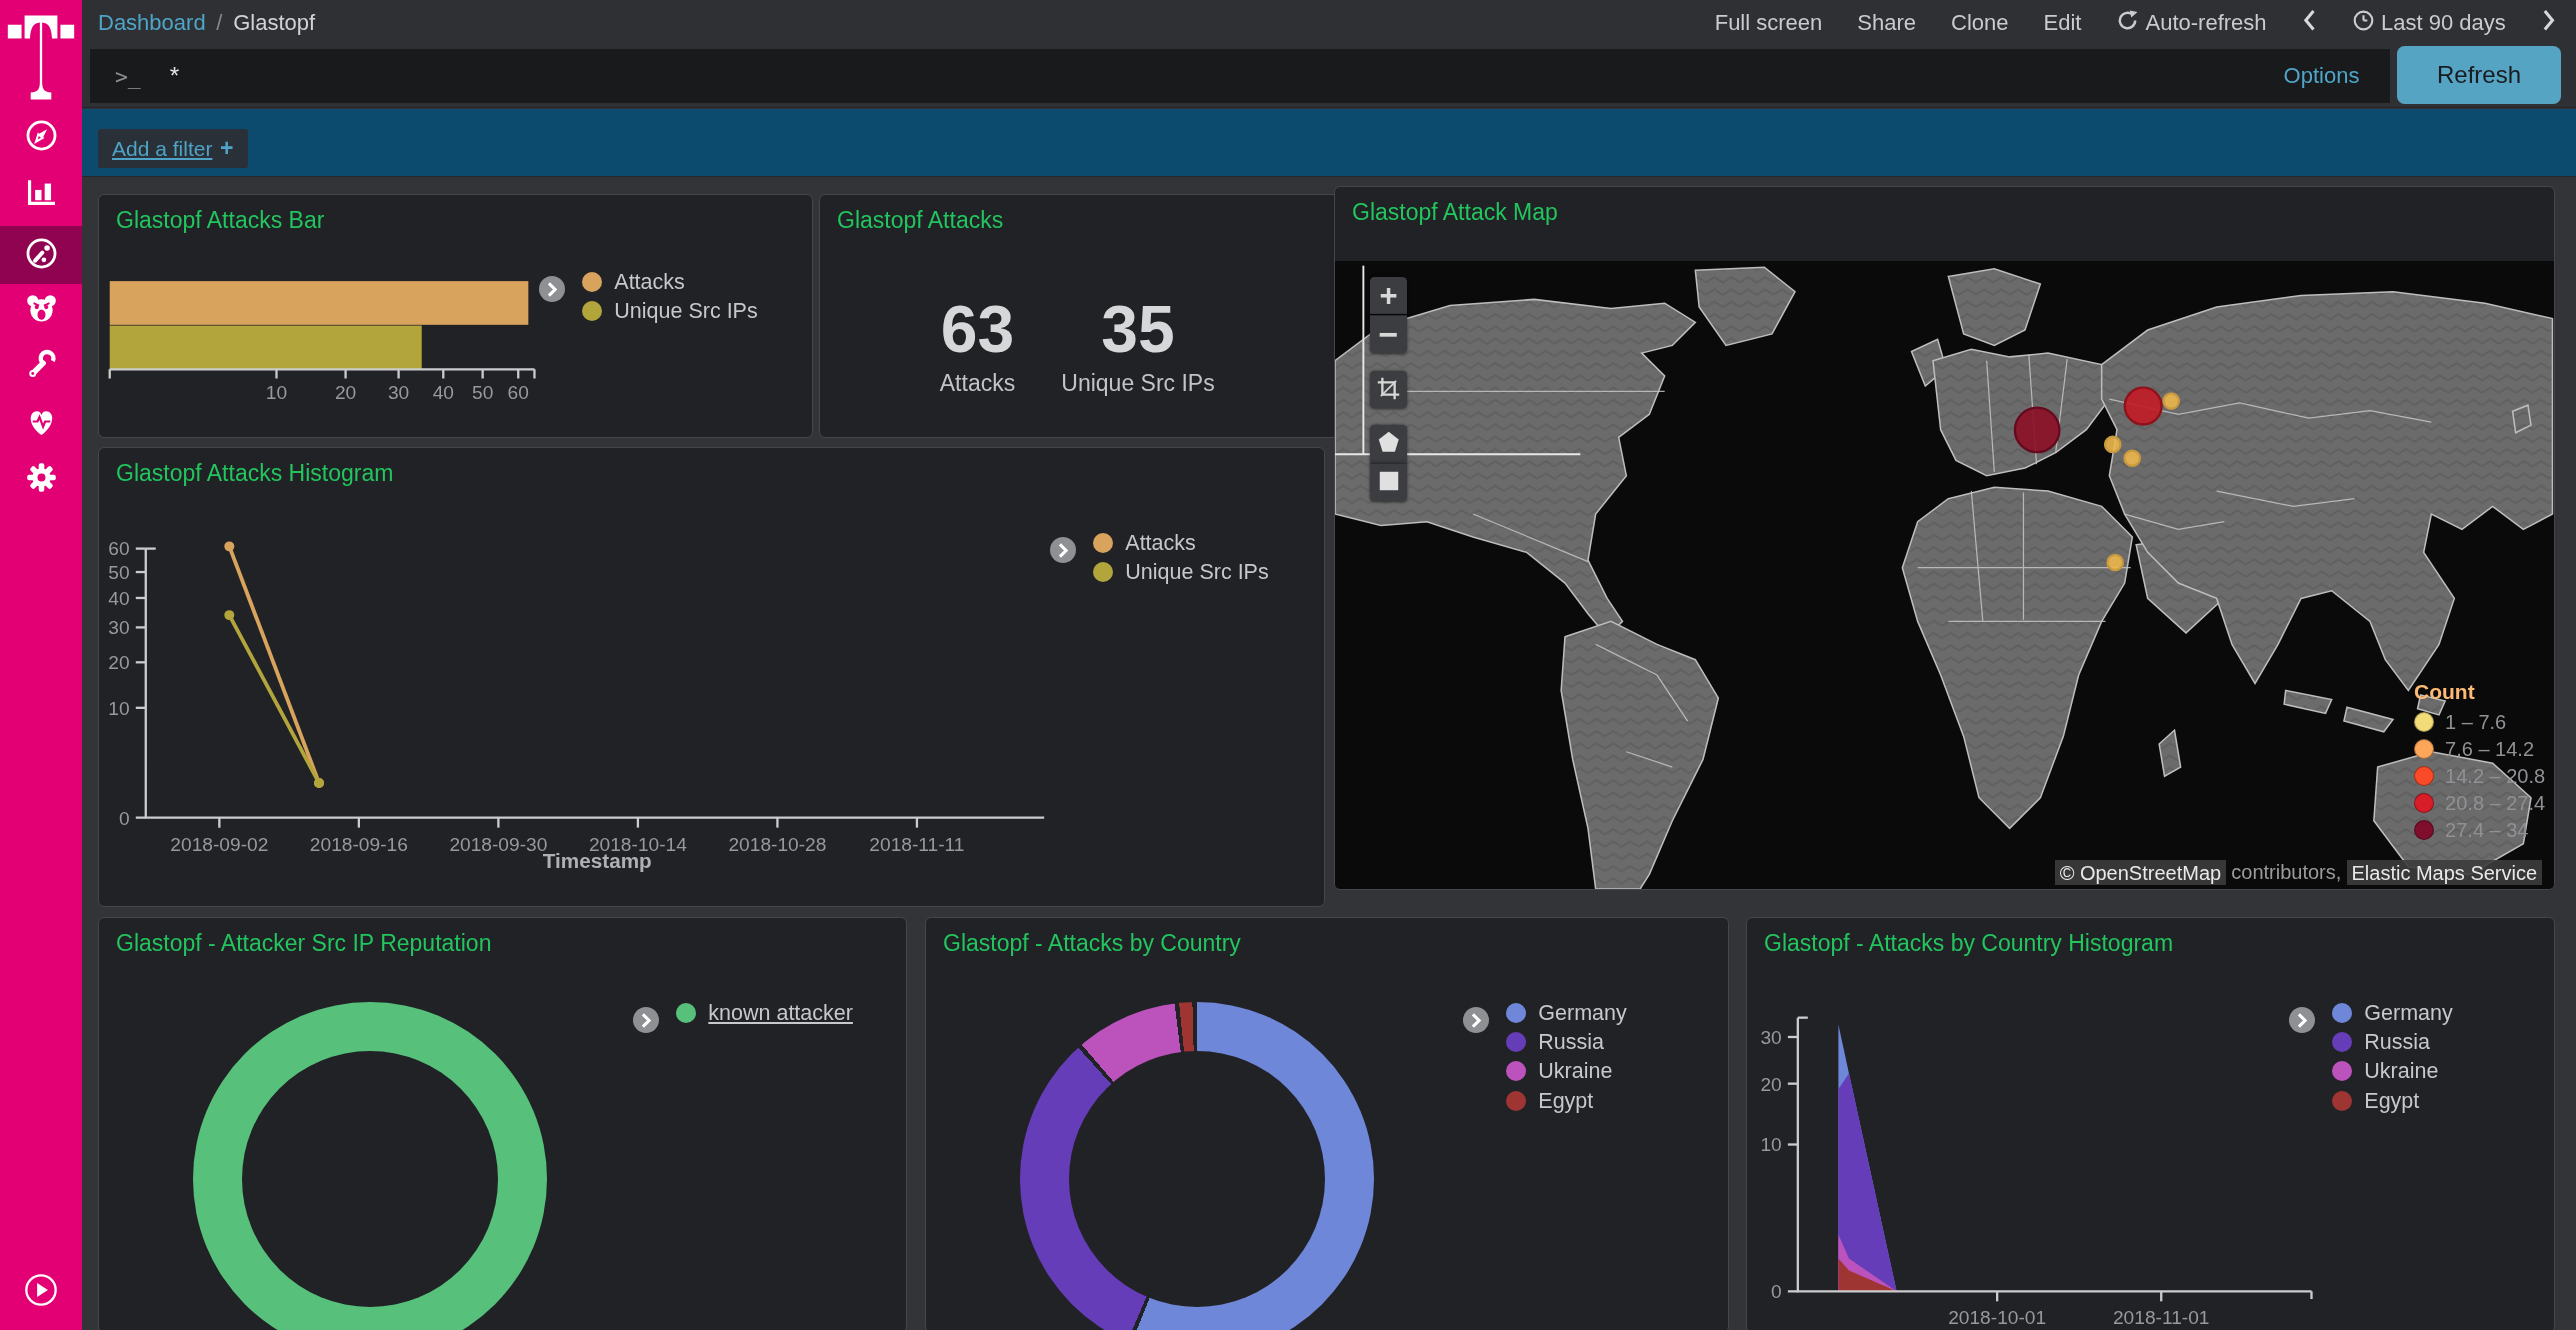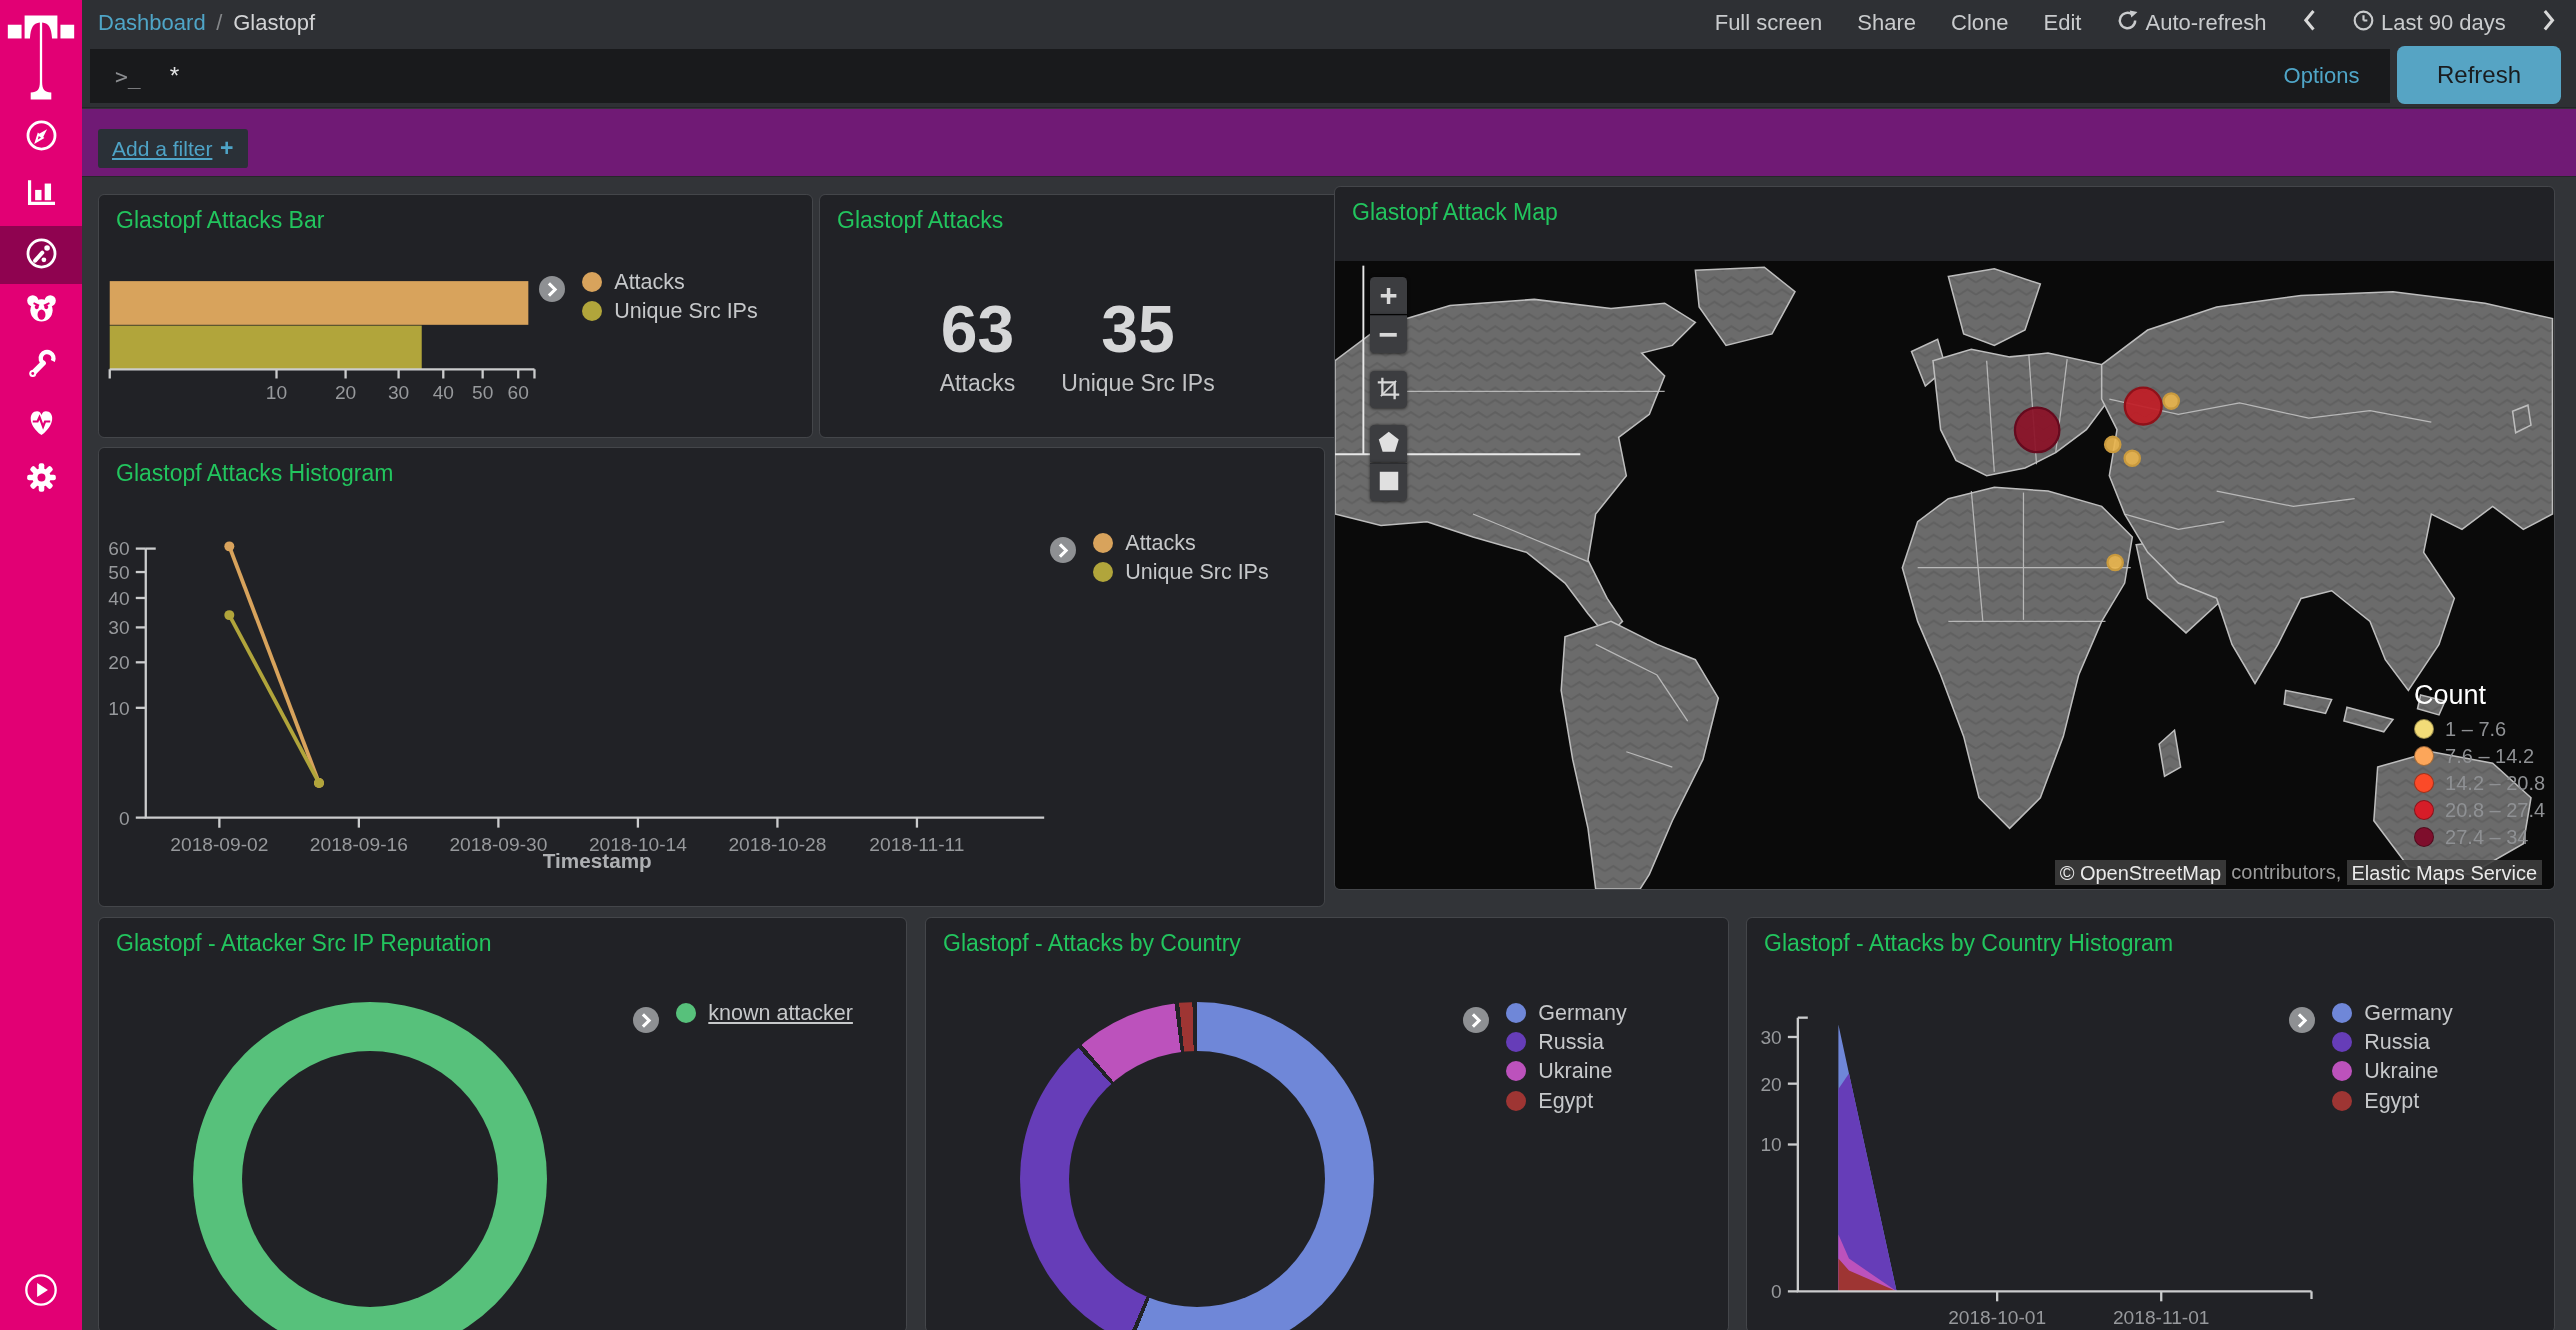--- a/index.html
+++ b/index.html
@@ -20,21 +20,21 @@
   .nav-item{display:flex;align-items:center;gap:6.1px;cursor:pointer;white-space:nowrap;}
   
   #querybar{left:82px;top:46px;width:2494px;height:61px;background:#2e3034;border-bottom:1.5px solid #242528;}
   #queryinput{position:absolute;left:8.4px;top:3.1px;width:2300px;height:54px;background:#191a1c;display:flex;align-items:center;}
   #queryprompt{font-family:"DejaVu Sans Mono",monospace;color:#8b8d90;font-size:21.5px;margin-left:24.5px;}
   #querytext{color:#e2e3e4;font-size:24.5px;margin-left:29px;}
   #optionslink{margin-left:auto;margin-right:31px;color:#4fa5c7;font-size:22px;cursor:pointer;}
   #refreshbtn{position:absolute;left:2315px;top:0px;width:164px;height:58px;background:#56a4c4;border-radius:7.7px;
               display:flex;align-items:center;justify-content:center;color:#191c1f;font-size:24px;cursor:pointer;}
   
-  #filterbar{left:82px;top:109px;width:2494px;height:67px;background:#701a75;border-bottom:1.5px solid #26272a;}
+  #filterbar{left:82px;top:109px;width:2494px;height:67px;background:#0c4a6e;border-bottom:1.5px solid #26272a;}
   #addfilter{position:absolute;left:16px;top:20px;background:#2a3037;border-radius:3.1px;padding:6.1px 14px;
              font-size:21px;color:#4ea3c6;display:flex;gap:7.7px;align-items:center;cursor:pointer;}
   #addfilter .lbl{text-decoration:underline;}
   #addfilter .plus{font-weight:bold;font-size:23px;}
   
   .panel{position:absolute;background:#212226;border:1.5px solid #44464a;border-radius:6.1px;overflow:hidden;}
   .ptitle{position:absolute;left:17px;top:12.3px;font-size:23px;color:#22c55e;white-space:nowrap;}
   
   .legend{position:absolute;}
   .chev-btn{position:absolute;left:0;top:0;width:26px;height:26px;border-radius:50%;background:#8e9093;
@@ -50,21 +50,21 @@
   .donut{position:absolute;border-radius:50%;}
   .donut .hole{position:absolute;left:49px;top:49px;width:256px;height:256px;border-radius:50%;background:#212226;}
   
   #mapwrap{position:absolute;left:0;top:74px;width:1219px;height:628px;background:#0a0a0a;}
   .mapbtn{position:absolute;width:37px;height:37px;background:#3c3d40;display:flex;align-items:center;justify-content:center;
           color:#d8d8d8;cursor:pointer;box-shadow:0 0.8px 3.1px rgba(0,0,0,.6);}
   .mapbtn.single{border-radius:4.6px;}
   .grp-top{border-radius:4.6px 4.6px 0 0;}
   .grp-bot{border-radius:0 0 4.6px 4.6px;border-top:0.8px solid #2c2d30;}
   #map-legend{position:absolute;left:1079px;top:419px;}
-  #map-legend .mtitle{font-size:27px;font-weight:normal;color:#ffffff;margin-bottom:4.6px;}
+  #map-legend .mtitle{font-size:21px;font-weight:bold;color:#fdba74;margin-bottom:4.6px;}
   .mlrow{display:flex;align-items:center;height:27px;}
   .mldot{width:18.4px;height:18.4px;border-radius:50%;border:1.5px solid rgba(0,0,0,.35);margin-right:10.7px;flex:none;}
   .mllbl{font-size:20px;color:#8f9194;white-space:nowrap;}
   #attribution{position:absolute;right:12.3px;bottom:4.6px;font-size:20px;white-space:nowrap;}
   #attribution .chip{background:rgba(60,60,60,.9);color:#e9e9e9;padding:1.5px 4.6px;}
   #attribution .plain{color:#9b9b9b;margin-top:30px;}
   svg text{font-family:"Liberation Sans",sans-serif;}
 </style>
 </head>
 <body>

